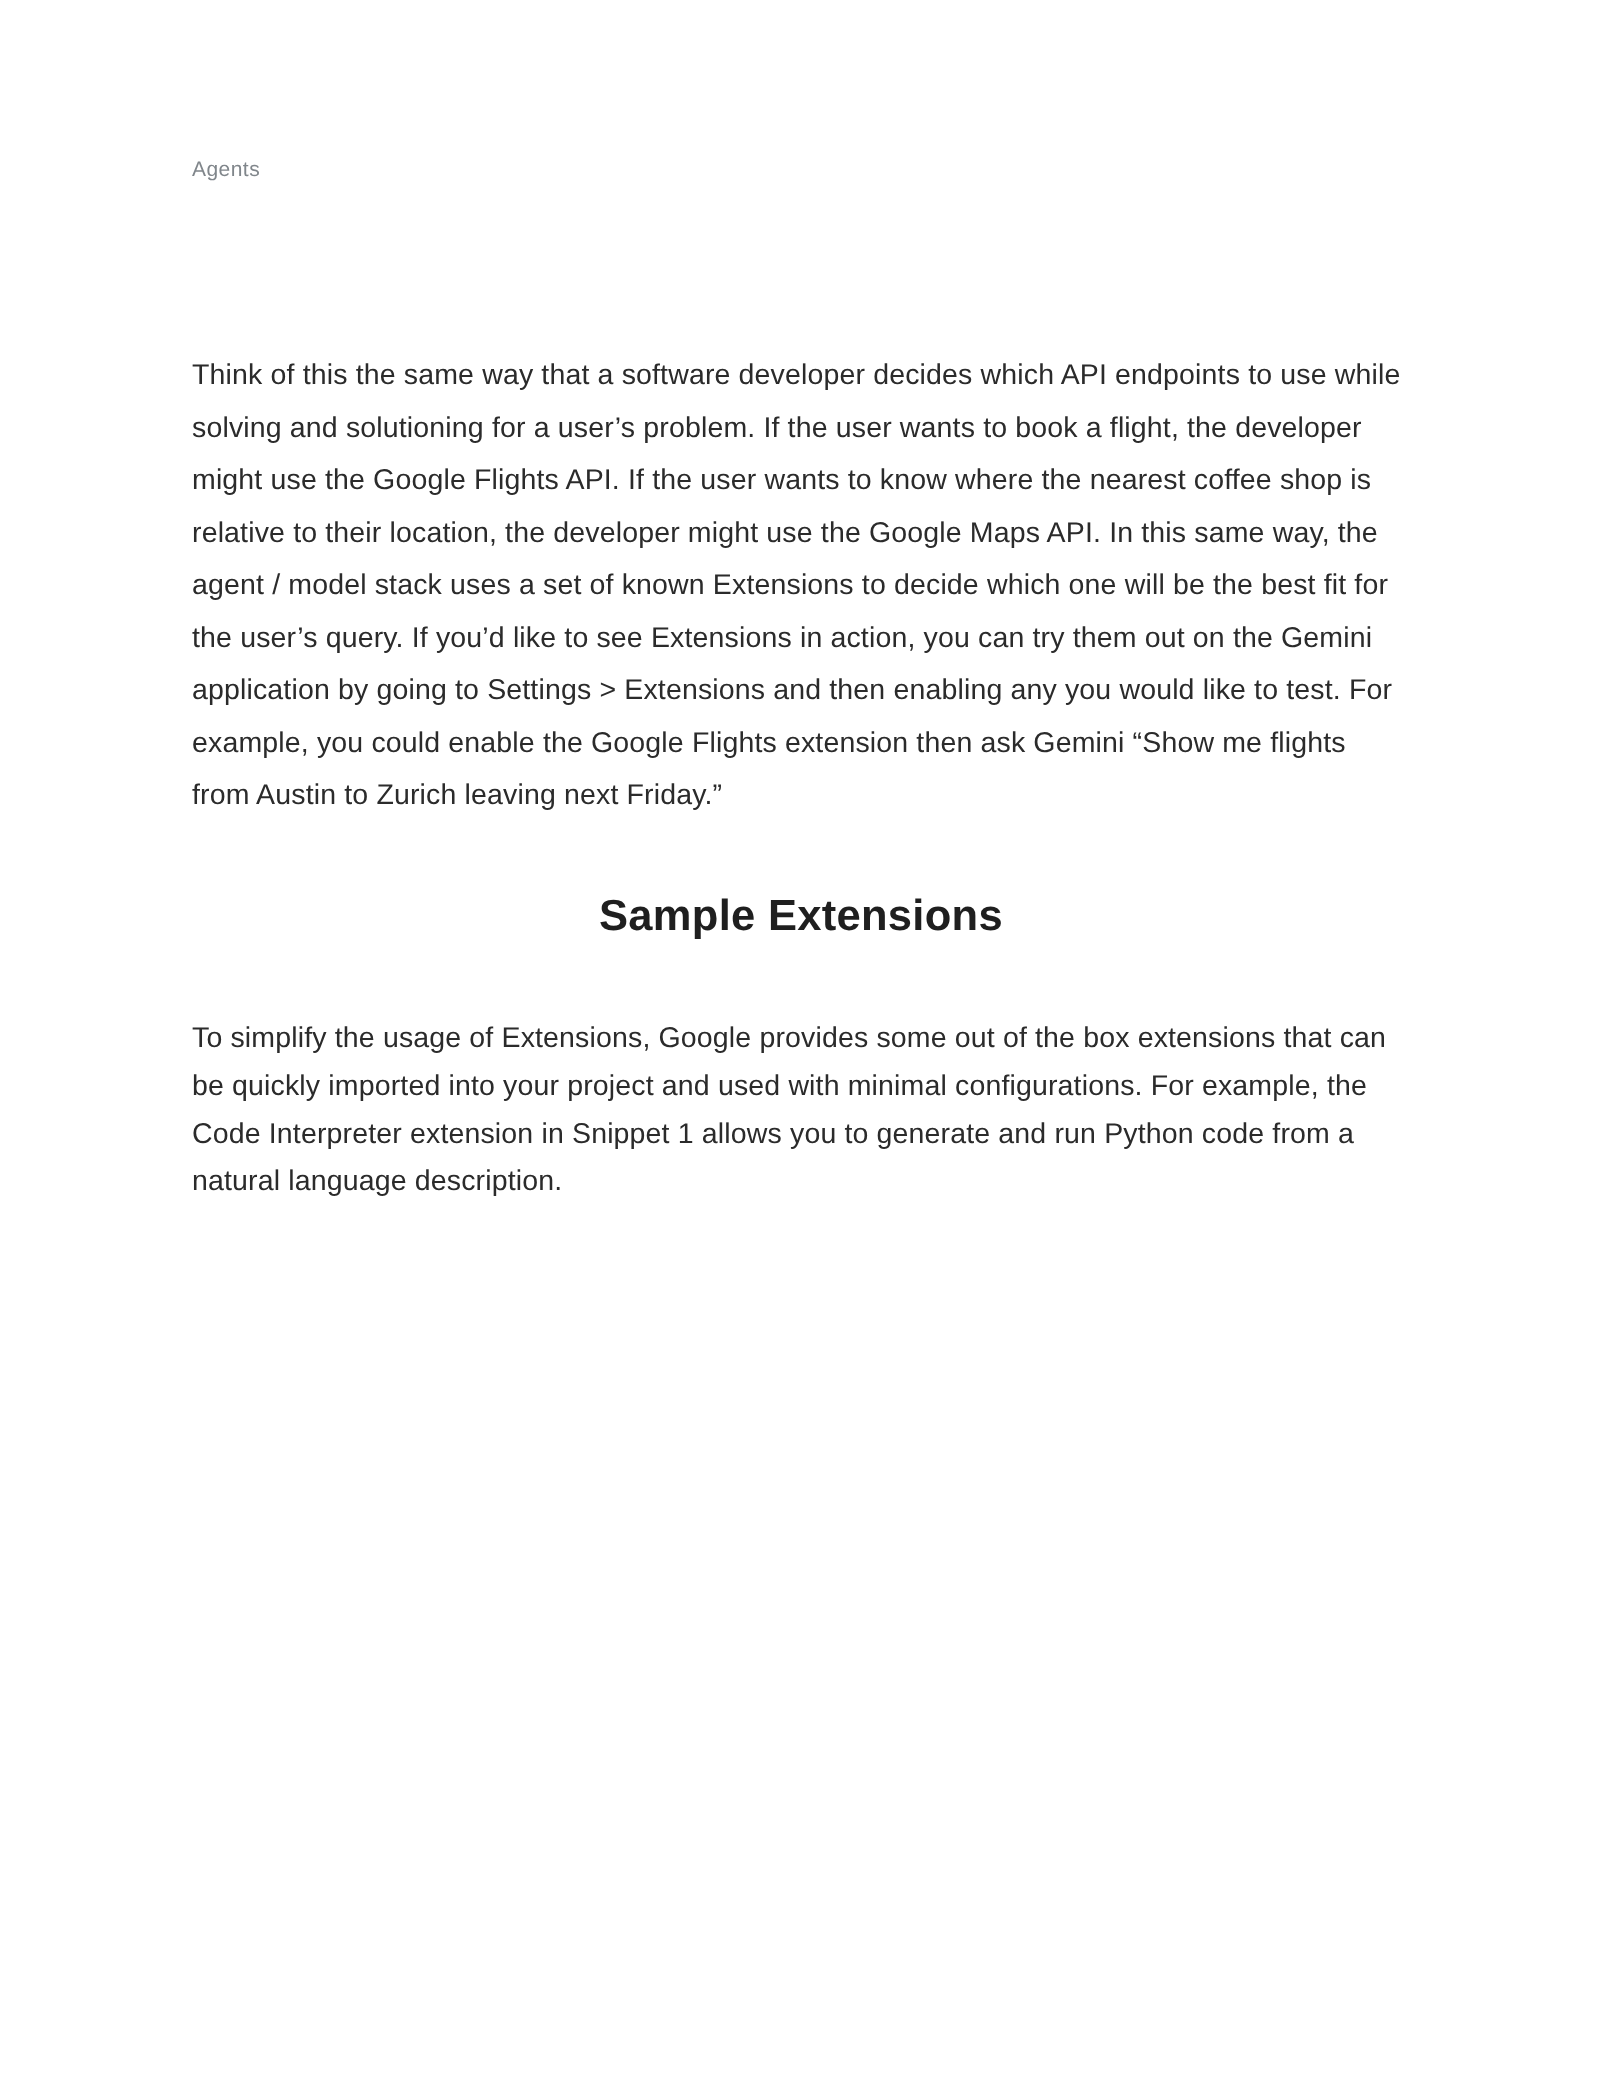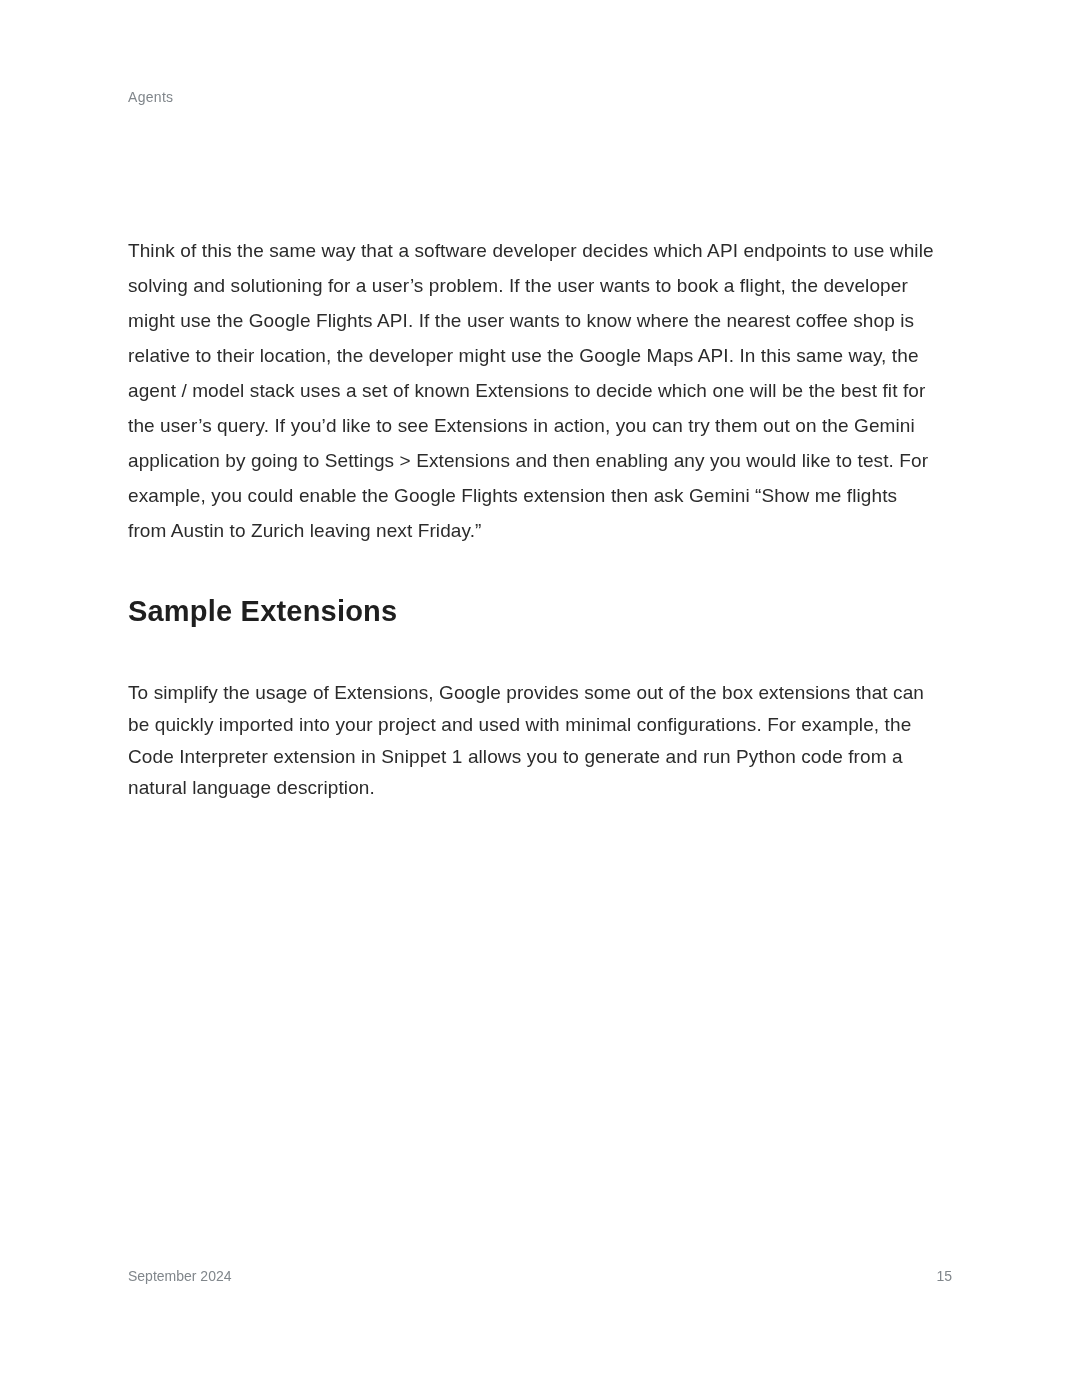--- a/index.html
+++ b/index.html
@@ -10,21 +10,21 @@
   }
   .page {
     position: relative;
     width: 1080px;
     height: 1398px;
     background: #ffffff;
     overflow: hidden;
   }
   .running-header {
     position: absolute;
-    top: 89px;
+    top: 104px;
     left: 128px;
     font-size: 14px;
     letter-spacing: 0.3px;
     color: #80868b;
   }
   .content {
     position: absolute;
     top: 233px;
     left: 128px;
     width: 812px;
@@ -34,20 +34,21 @@
     line-height: 35px;
     color: #2b2b2b;
     letter-spacing: 0.1px;
   }
   .section-heading {
     margin-top: 47px;
     font-size: 29px;
     font-weight: 700;
     color: #1f1f1f;
     letter-spacing: 0.2px;
+    text-align: center;
   }
   .body-paragraph-2 {
     margin-top: 49px;
     font-size: 19px;
     line-height: 31.8px;
     color: #2b2b2b;
     letter-spacing: 0.1px;
   }
   .footer {
     position: absolute;
@@ -72,18 +73,14 @@
   <div class="running-header">Agents</div>
 
   <div class="content">
     <p class="body-paragraph">Think of this the same way that a software developer decides which API endpoints to use while solving and solutioning for a user’s problem. If the user wants to book a flight, the developer might use the Google Flights API. If the user wants to know where the nearest coffee shop is relative to their location, the developer might use the Google Maps API. In this same way, the agent / model stack uses a set of known Extensions to decide which one will be the best fit for the user’s query. If you’d like to see Extensions in action, you can try them out on the Gemini application by going to Settings &gt; Extensions and then enabling any you would like to test. For example, you could enable the Google Flights extension then ask Gemini “Show me flights from Austin to Zurich leaving next Friday.”</p>
 
     <h2 class="section-heading">Sample Extensions</h2>
 
     <p class="body-paragraph-2">To simplify the usage of Extensions, Google provides some out of the box extensions that can be quickly imported into your project and used with minimal configurations. For example, the Code Interpreter extension in Snippet 1 allows you to generate and run Python code from a natural language description.</p>
   </div>
 
-  <div class="footer">
-    <span class="footer-date">September 2024</span>
-    <span class="page-number">15</span>
-  </div>
 
 </div>
 
 </body></html>

